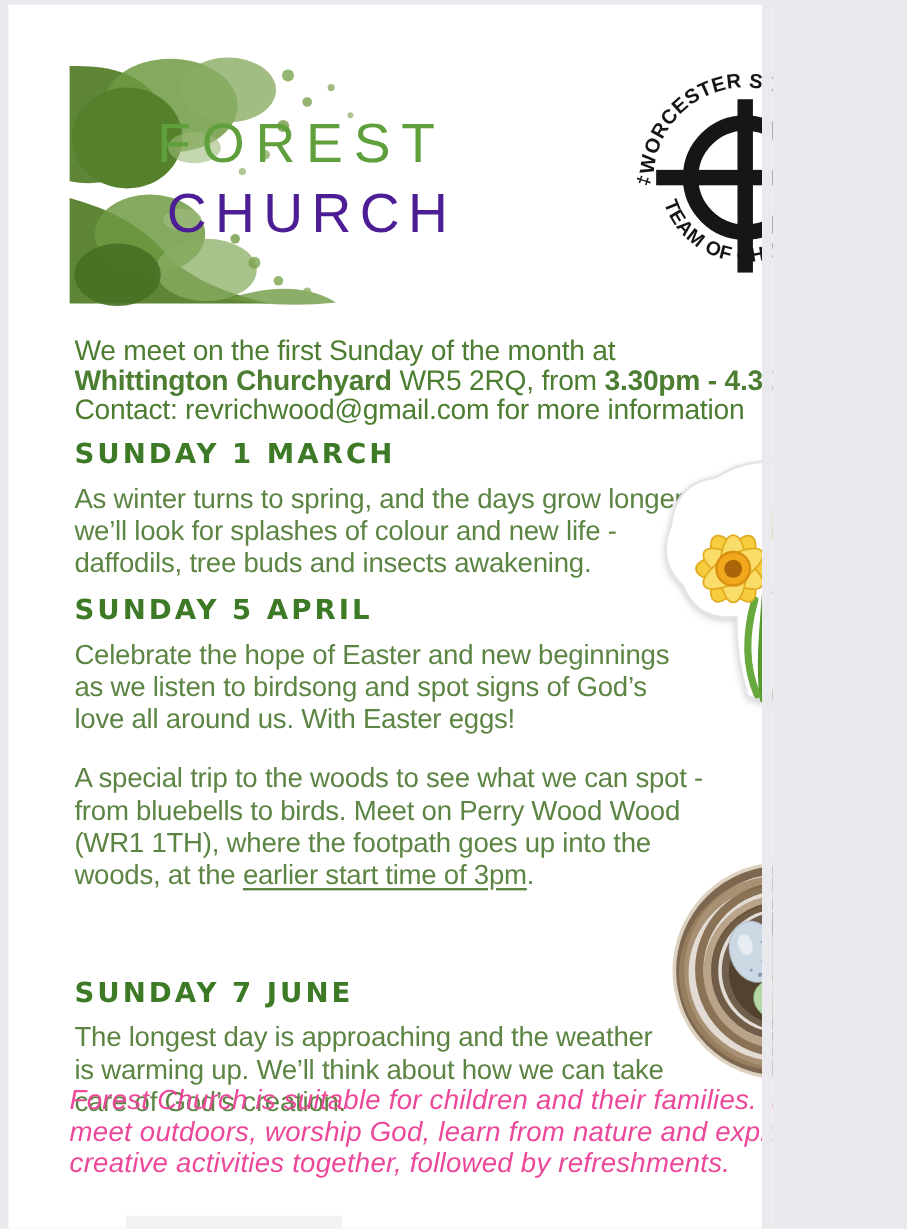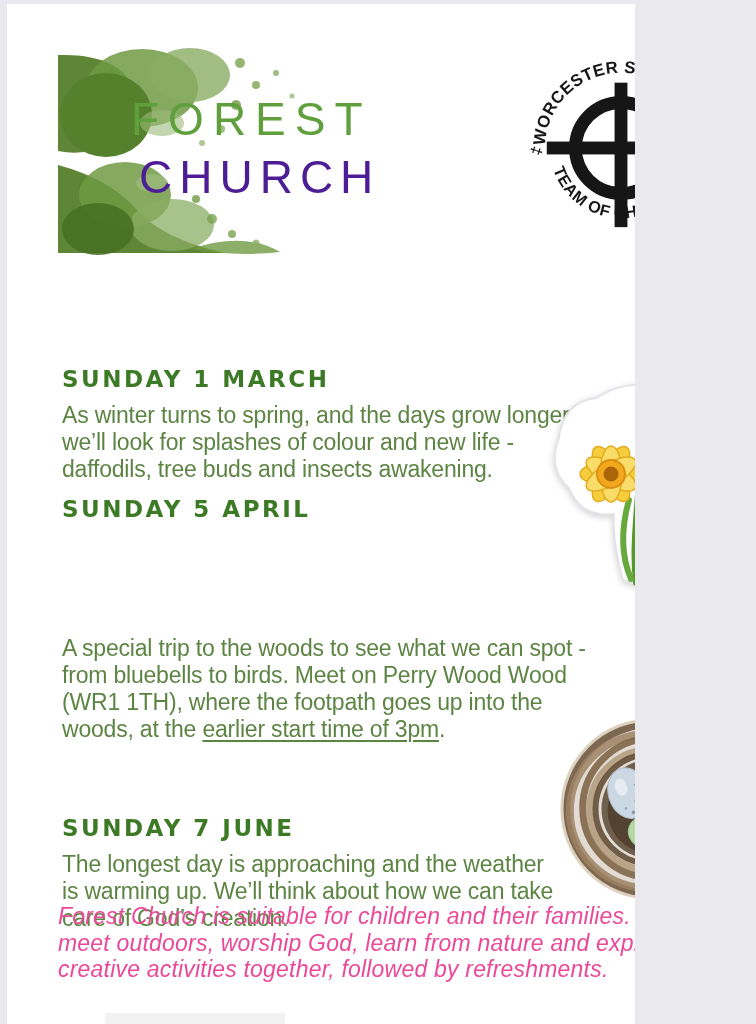--- a/index.html
+++ b/index.html
@@ -121,28 +121,34 @@
     <text font-size="17" letter-spacing="0.5">
       <textPath href="#arcTop" startOffset="50%" text-anchor="middle">WORCESTER SOUTH EAST</textPath>
     </text>
     <text font-size="16.5" letter-spacing="0.5">
       <textPath href="#arcBottom" startOffset="50%" text-anchor="middle">TEAM OF CHURCHES</textPath>
     </text>
     <text x="13" y="104" font-size="15" transform="rotate(-72 13 104)">‡</text>
     <text x="170" y="104" font-size="15" transform="rotate(72 170 104)">‡</text>
   </svg>
 
+  <div class="intro">
+    <div>We meet on the first Sunday of the month at</div>
+    <div><b>Whittington Churchyard</b><span> WR5 2RQ, from </span><b>3.30pm - 4.30pm</b></div>
+    <div>Contact: revrichwood@gmail.com for more information</div>
+  </div>
 
   <div class="section sec-1">
     <div class="sec-heading">SUNDAY 1 MARCH</div>
     <div class="sec-body">As winter turns to spring, and the days grow longer, we’ll look for splashes of colour and new life - daffodils, tree buds and insects awakening.</div>
   </div>
 
   <div class="section sec-2">
     <div class="sec-heading">SUNDAY 5 APRIL</div>
+    <div class="sec-body">Celebrate the hope of Easter and new beginnings as we listen to birdsong and spot signs of God’s love all around us. With Easter eggs!</div>
   </div>
 
   <div class="section sec-3">
     <div class="sec-body"><span>A special trip to the woods to see what we can spot - from bluebells to birds. Meet on Perry Wood Wood (WR1 1TH), where the footpath goes up into the woods, at the </span><span class="u">earlier start time of 3pm</span><span>.</span></div>
   </div>
 
   <div class="section sec-4">
     <div class="sec-heading">SUNDAY 7 JUNE</div>
     <div class="sec-body">The longest day is approaching and the weather is warming up. We’ll think about how we can take care of God’s creation.</div>
   </div>

